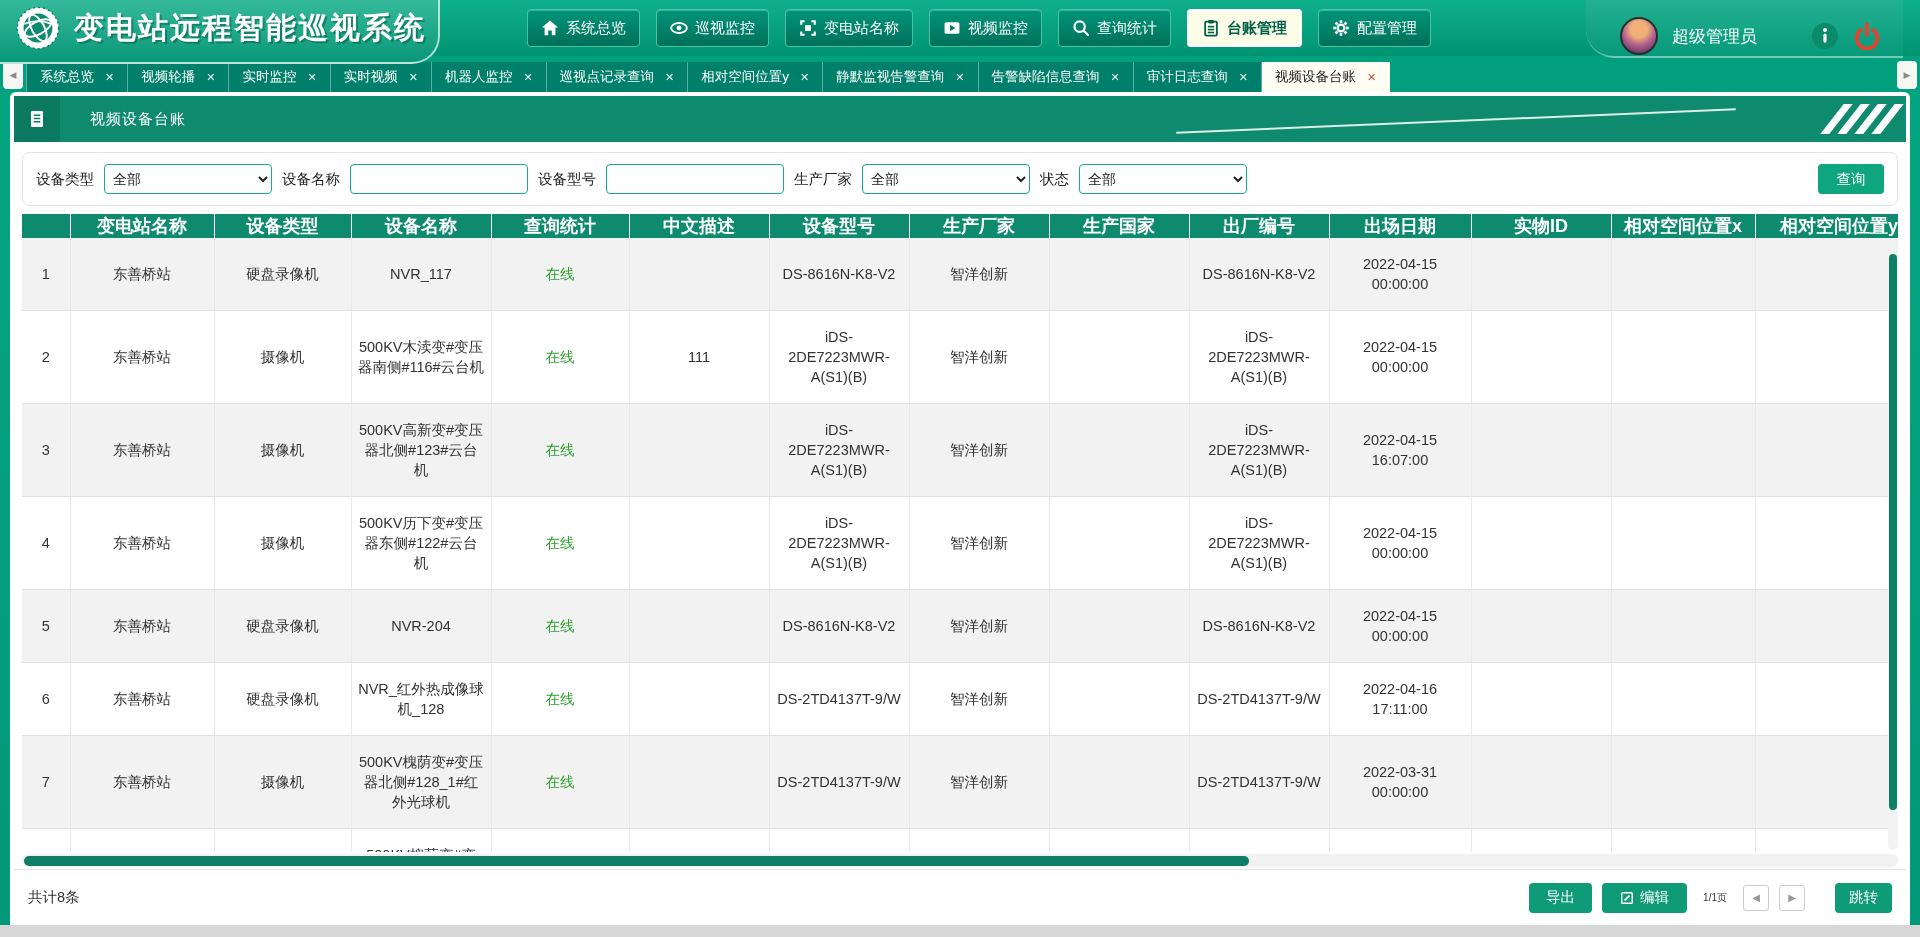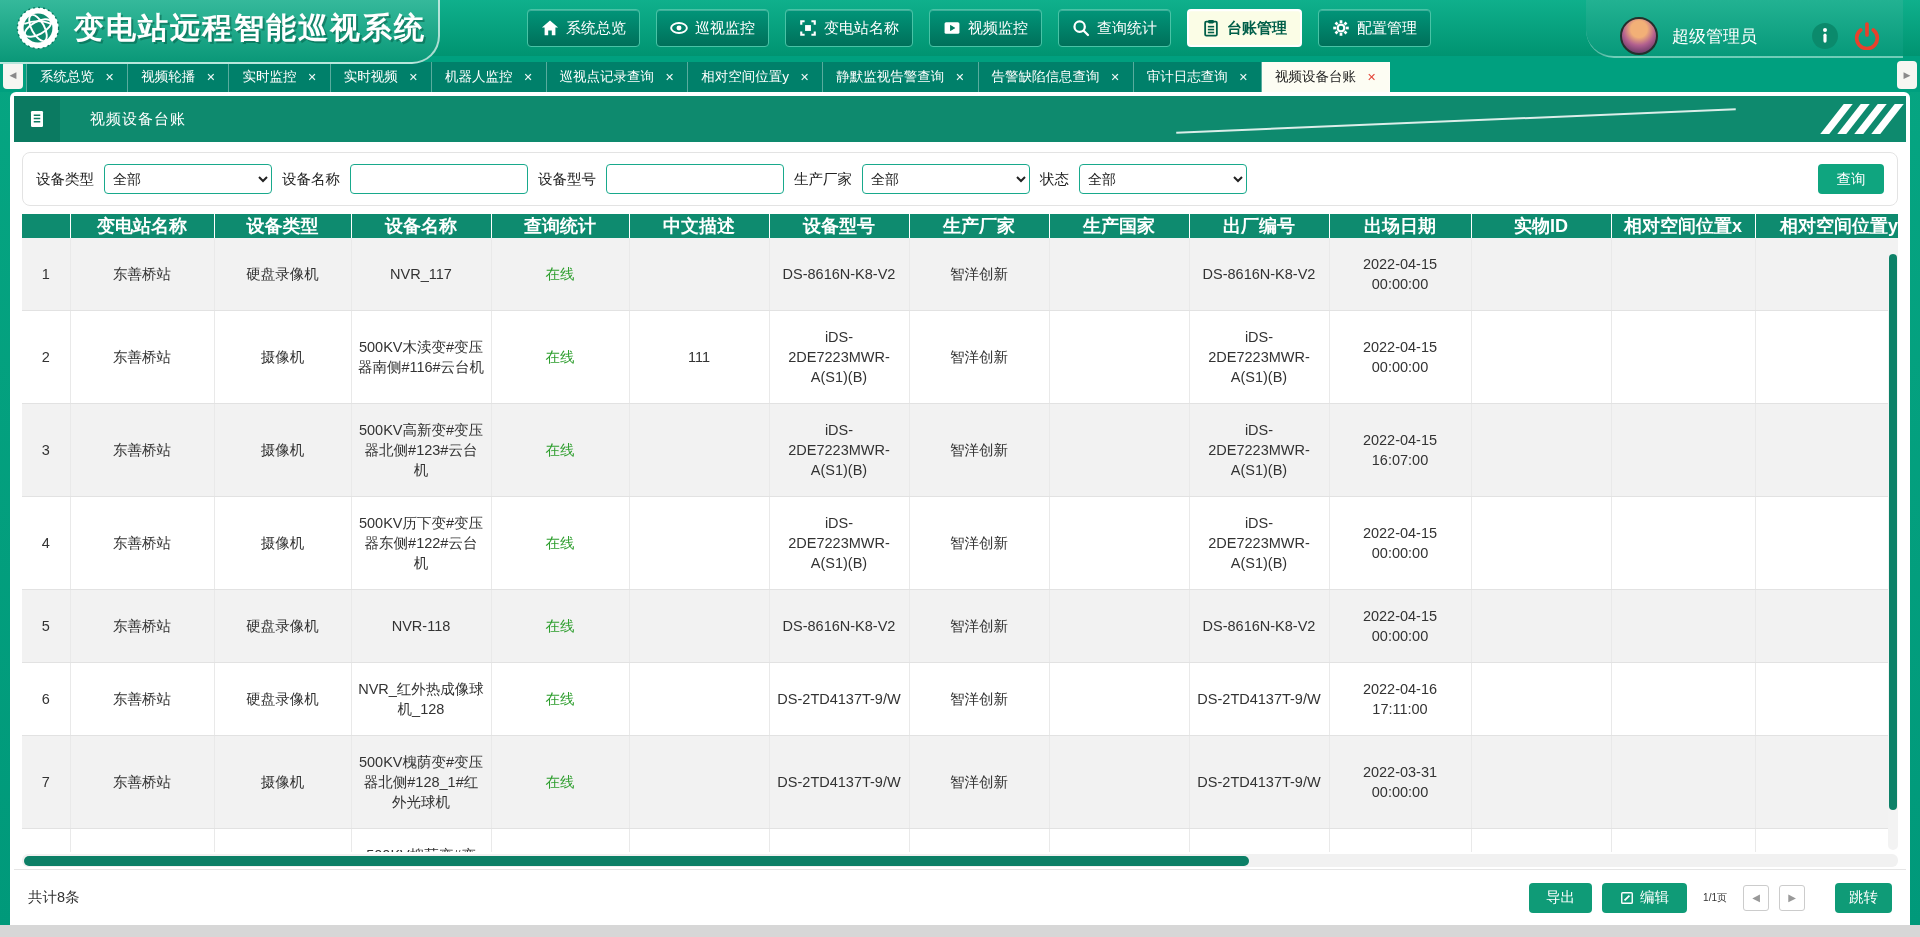--- a/index.html
+++ b/index.html
@@ -400,21 +400,21 @@
             <td>iDS-2DE7223MWR-A(S1)(B)</td>
             <td>2022-04-15 00:00:00</td>
             <td></td>
             <td></td>
             <td></td>
           </tr>
           <tr class="odd">
             <td>5</td>
             <td>东善桥站</td>
             <td>硬盘录像机</td>
-            <td>NVR-118</td>
+            <td>NVR-204</td>
             <td class="status-online">在线</td>
             <td></td>
             <td>DS-8616N-K8-V2</td>
             <td>智洋创新</td>
             <td></td>
             <td>DS-8616N-K8-V2</td>
             <td>2022-04-15 00:00:00</td>
             <td></td>
             <td></td>
             <td></td>

